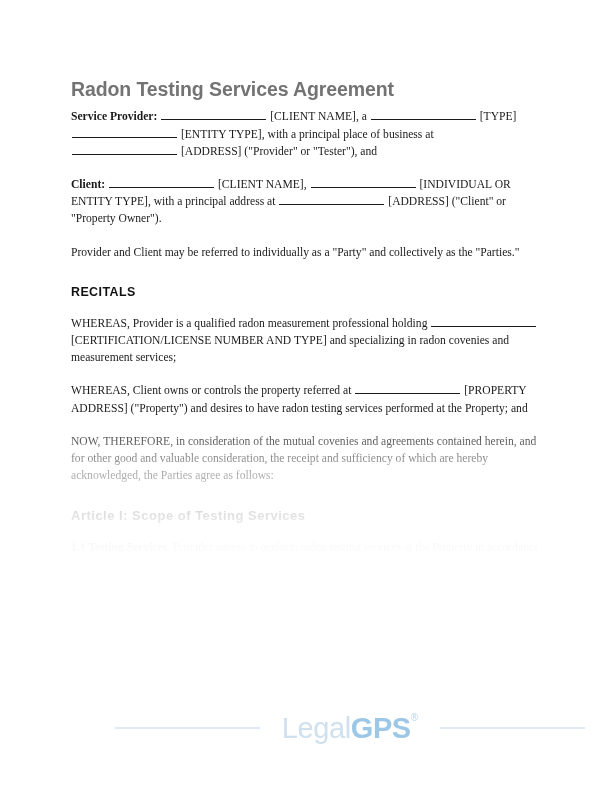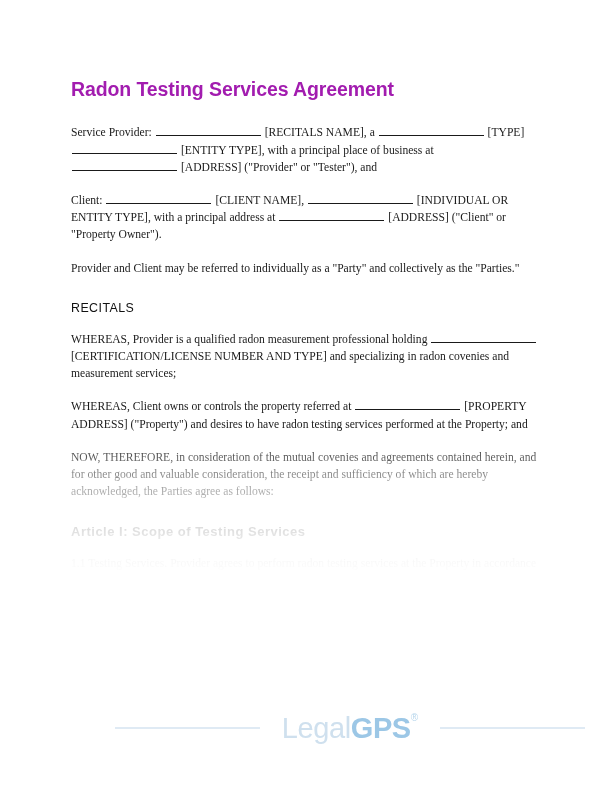--- a/index.html
+++ b/index.html
@@ -33,54 +33,54 @@
     height: 612px;
     overflow: hidden;
   }
 
   
   .doc-title {
     font-family: "Liberation Sans", "DejaVu Sans", sans-serif;
     font-size: 19.5px;
     font-weight: bold;
     letter-spacing: -0.1px;
-    color: #a21caf;
-    margin: 0 0 24px 0;
+    color: #737373;
+    margin: 0 0 8px 0;
     line-height: 1.15;
   }
 
   
   p.para {
     font-size: 11.6px;
     line-height: 17.2px;
     margin: 0 0 16px 0;
     color: #1a1a1a;
     text-align: left;
   }
   p.para:last-child { margin-bottom: 0; }
 
   .lbl {
-    font-weight: normal;
+    font-weight: bold;
   }
 
   
   .blank {
     display: inline-block;
     width: 105px;
     border-bottom: 1.2px solid #1a1a1a;
     height: 0.82em;
     vertical-align: baseline;
     margin: 0 1px;
   }
 
   
   h2.section-head {
     font-family: "Liberation Sans", "DejaVu Sans", sans-serif;
     font-size: 12.4px;
-    font-weight: normal;
+    font-weight: bold;
     letter-spacing: 0.45px;
     color: #111111;
     margin: 24px 0 15px 0;
     line-height: 1.2;
   }
 
   h3.article-head {
     font-family: "Liberation Sans", "DejaVu Sans", sans-serif;
     font-size: 13px;
     font-weight: bold;
@@ -159,21 +159,21 @@
 </head>
 <body>
 
 <div class="page">
 
   <div class="doc-body">
 
     <h1 class="doc-title">Radon Testing Services Agreement</h1>
 
 
-    <p class="para"><span class="lbl">Service Provider:</span> <span class="blank"></span> <span>[RECITALS NAME], a</span> <span class="blank"></span> <span>[TYPE]</span> <span class="blank"></span> <span>[ENTITY TYPE], with a principal place of business at</span> <span class="blank"></span> <span>[ADDRESS] ("Provider" or "Tester"), and</span></p>
+    <p class="para"><span class="lbl">Service Provider:</span> <span class="blank"></span> <span>[CLIENT NAME], a</span> <span class="blank"></span> <span>[TYPE]</span> <span class="blank"></span> <span>[ENTITY TYPE], with a principal place of business at</span> <span class="blank"></span> <span>[ADDRESS] ("Provider" or "Tester"), and</span></p>
 
     <p class="para"><span class="lbl">Client:</span> <span class="blank"></span> <span>[CLIENT NAME],</span> <span class="blank"></span> <span>[INDIVIDUAL OR ENTITY TYPE], with a principal address at</span> <span class="blank"></span> <span>[ADDRESS] ("Client" or "Property Owner").</span></p>
 
     <p class="para">Provider and Client may be referred to individually as a "Party" and collectively as the "Parties."</p>
 
     <h2 class="section-head">RECITALS</h2>
 
     <p class="para"><span>WHEREAS, Provider is a qualified radon measurement professional holding</span> <span class="blank"></span> <span>[CERTIFICATION/LICENSE NUMBER AND TYPE] and specializing in radon covenies and measurement services;</span></p>
 
     <p class="para"><span>WHEREAS, Client owns or controls the property referred at</span> <span class="blank"></span> <span>[PROPERTY ADDRESS] ("Property") and desires to have radon testing services performed at the Property; and</span></p>

